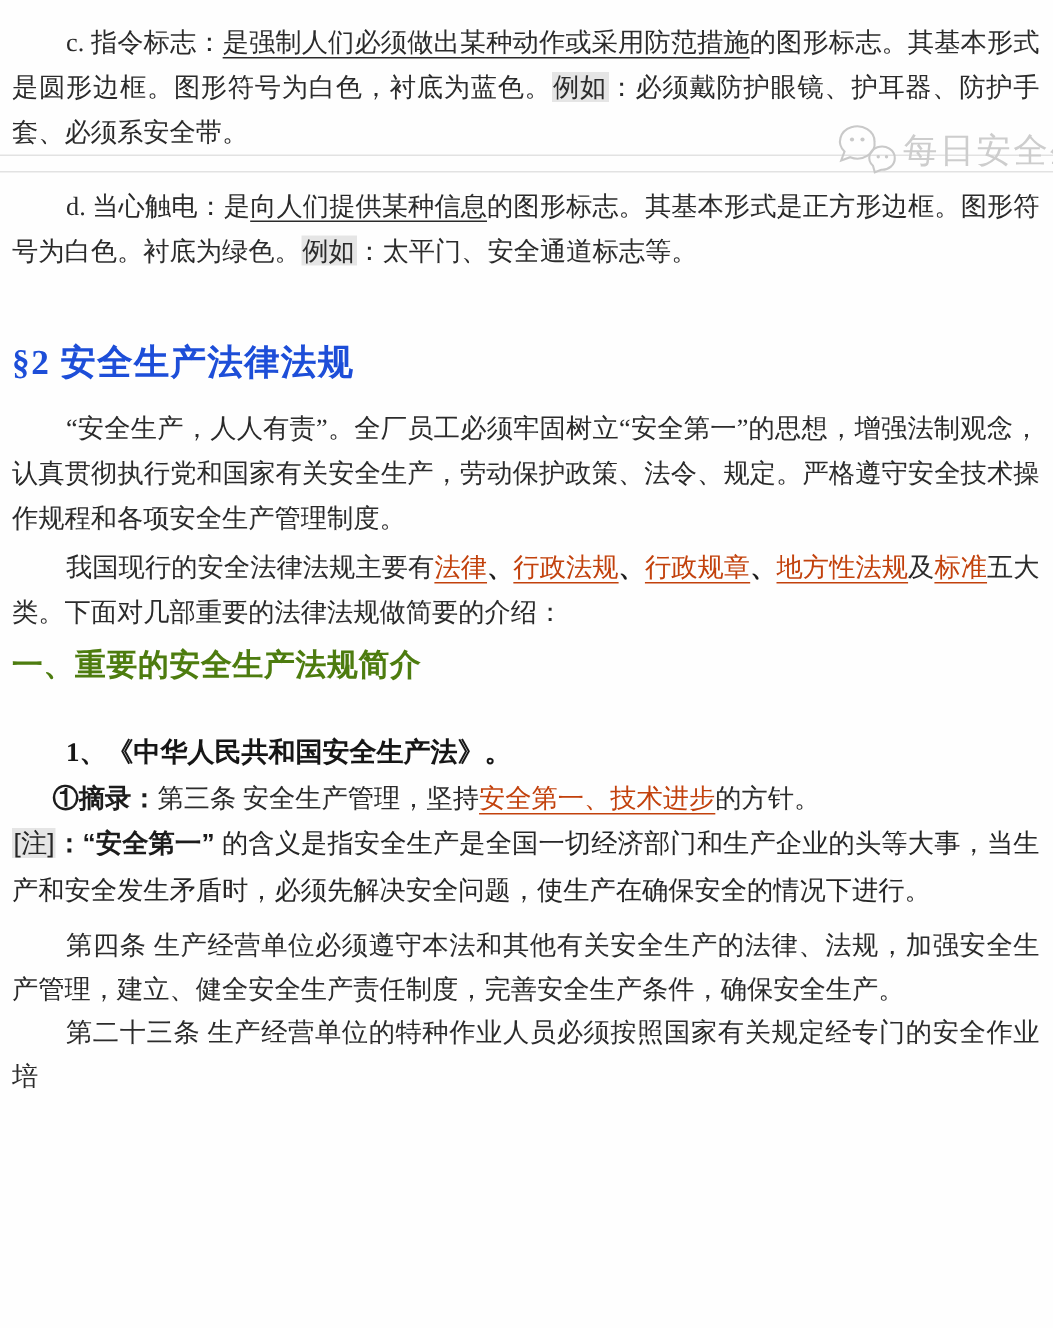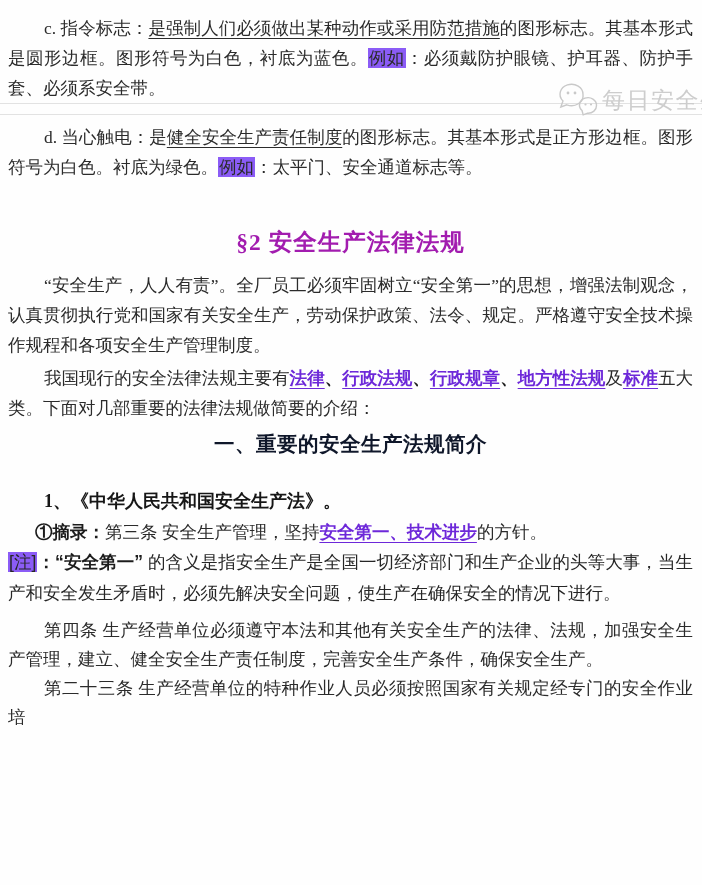--- a/index.html
+++ b/index.html
@@ -15,41 +15,41 @@
   .doc { padding: 5px 9px 0 8px; }
 
   p { margin: 0; font-size: 17.5px; line-height: 30px; text-align: justify; }
   .serif { font-family: "Liberation Serif", "DejaVu Serif", serif; }
   .sans  { font-family: "Liberation Sans", "DejaVu Sans", sans-serif; line-height: 31px; color:#262626; }
   .indent { text-indent: 36px; }
   .indent-sm { text-indent: 27px; }
 
   .b  { font-weight: bold; color: #1c1c1c; }
   .u  { text-decoration: underline; text-underline-offset: 4px; }
-  .bu { font-weight: bold; text-decoration: underline; text-underline-offset: 4px; color: #6d28d9; }
-  .hl { background: #8b5cf6; padding: 0 1px; }
+  .bu { font-weight: normal; text-decoration: underline; text-underline-offset: 4px; color: #c2410c; }
+  .hl { background: #e5e5e5; padding: 0 1px; }
 
   .divider { margin: 0 -9px 7px -8px; }
   .divider .line { border-top: 1px solid #e2e2e2; }
   .divider .line + .line { margin-top: 10px; }
 
   .gap-lg { height: 44px; }
 
   h1.chapter {
     margin: 0 0 12px 0;
-    font-size: 23.5px; font-weight: bold; color: #a21caf;
-    text-align: center; line-height: 32px; letter-spacing: 1px;
+    font-size: 23.5px; font-weight: bold; color: #1d4ed8;
+    line-height: 32px; letter-spacing: 1px;
     font-family: "Liberation Serif", "DejaVu Serif", serif;
   }
   h2.section {
     margin: 7px 0 0 0;
-    font-size: 20.5px; font-weight: bold; color: #0f172a;
+    font-size: 20.5px; font-weight: bold; color: #4d7c0f;
     line-height: 28px; letter-spacing: 0.5px;
     font-family: "Liberation Sans", "DejaVu Sans", sans-serif;
-    text-align: center;
+    text-align: left;
   }
   .law-title { margin-top: 28px; font-weight: bold; color:#161616; font-size: 18px; }
   .excerpt   { margin-top: 1px; }
   .art       { margin-top: 7px; line-height: 29px; }
   .art2      { line-height: 29px; }
 
   .m-top-c { margin-top: 8px; }
   .m-top-cat { margin-top: 3px; }
 
   .watermark {
@@ -71,21 +71,21 @@
 <div class="doc">
 
 
   <p class="serif indent m-top-c"><span>c. 指令标志：</span><span class="u">是强制人们必须做出某种动作或采用防范措施</span><span>的图形标志。其基本形式是圆形边框。图形符号为白色，衬底为蓝色。</span><span class="hl">例如</span><span>：必须戴防护眼镜、护耳器、防护手套、必须系安全带。</span></p>
 
   <div class="divider">
     <div class="line"></div>
     <div class="line"></div>
   </div>
 
-  <p class="serif indent"><span>d. 当心触电：是</span><span class="u">健全安全生产责任制度</span><span>的图形标志。其基本形式是正方形边框。图形符号为白色。衬底为绿色。</span><span class="hl">例如</span><span>：太平门、安全通道标志等。</span></p>
+  <p class="serif indent"><span>d. 当心触电：是</span><span class="u">向人们提供某种信息</span><span>的图形标志。其基本形式是正方形边框。图形符号为白色。衬底为绿色。</span><span class="hl">例如</span><span>：太平门、安全通道标志等。</span></p>
 
   <div class="gap-lg"></div>
 
   <h1 class="chapter">§2 安全生产法律法规</h1>
 
   <p class="serif indent"><span>“安全生产，人人有责”。全厂员工必须牢固树立“安全第一”的思想，增强法制观念，认真贯彻执行党和国家有关安全生产，劳动保护政策、法令、规定。严格遵守安全技术操作规程和各项安全生产管理制度。</span></p>
 
   <p class="serif indent m-top-cat"><span>我国现行的安全法律法规主要有</span><span class="bu">法律</span><span class="b">、</span><span class="bu">行政法规</span><span class="b">、</span><span class="bu">行政规章</span><span class="b">、</span><span class="bu">地方性法规</span><span>及</span><span class="bu">标准</span><span>五大类。下面对几部重要的法律法规做简要的介绍：</span></p>
 
   <h2 class="section">一、重要的安全生产法规简介</h2>

